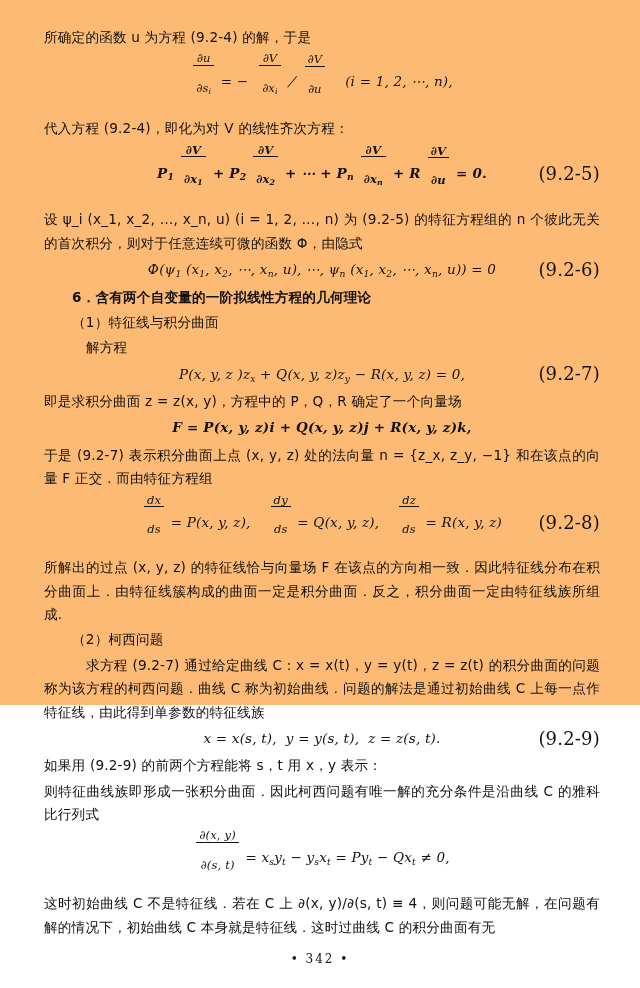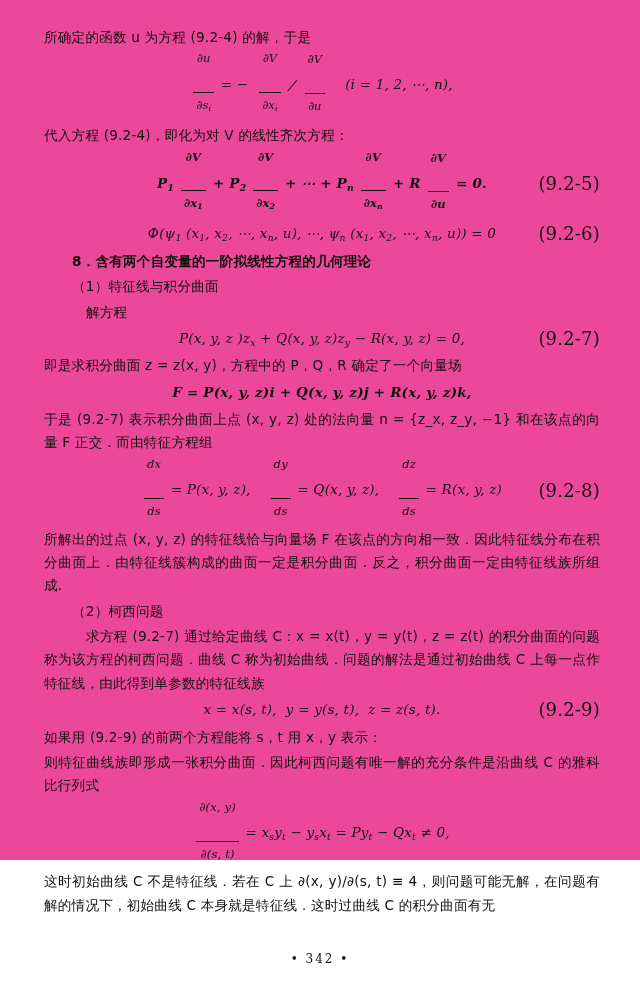--- a/index.html
+++ b/index.html
@@ -12,22 +12,22 @@
     height: 988px;
     font-family: "DejaVu Sans", sans-serif;
     color: #111111;
     position: relative;
     overflow: hidden;
   }
   .page {
     position: absolute;
     left: 0; top: 0;
     width: 640px;
-    height: 860px;
-    background: #ec4899;
+    height: 705px;
+    background: #fdba74;
   }
   .content {
     position: absolute;
     left: 44px;
     top: 26px;
     width: 556px;
     font-size: 13.6px;
     line-height: 1.72;
     letter-spacing: 0.2px;
   }
@@ -66,21 +66,21 @@
 
   .frac {
     display: inline-block;
     vertical-align: middle;
     text-align: center;
     font-size: 11.5px;
     line-height: 1.12;
     margin: 0 2px;
   }
   .frac .num { display: block; padding: 0 3px; }
-  .frac .den { display: block; border-top: 1px solid #111; padding: 6px 3px; margin-top: 27px; }
+  .frac .den { display: block; border-top: 1px solid #111; padding: 16px 3px; }
 
   .it { font-family: "DejaVu Serif", serif; font-style: italic; }
   .rm { font-family: "DejaVu Serif", serif; font-style: normal; }
   .bf { font-weight: bold; }
   sub { font-size: 0.68em; vertical-align: -0.28em; }
 
   .footer {
     position: absolute;
     left: 0;
     top: 952px;
@@ -124,30 +124,31 @@
         <span class="it">P</span><sub><span class="it">n</span></sub>
         <span class="frac"><span class="num">∂<span class="it">V</span></span><span class="den">∂<span class="it">x<sub>n</sub></span></span></span>
         +
         <span class="it">R</span>
         <span class="frac"><span class="num">∂<span class="it">V</span></span><span class="den">∂<span class="it">u</span></span></span>
         = 0.
       </span>
       <span class="eqnum">(9.2-5)</span>
     </div>
 
+    <p class="para">设 ψ_i (x_1, x_2, …, x_n, u) (i = 1, 2, …, n) 为 (9.2-5) 的特征方程组的 n 个彼此无关的首次积分，则对于任意连续可微的函数 Φ，由隐式</p>
 
     <div class="eqrow">
       <span class="eq">
         Φ(<span class="it">ψ</span><sub>1</sub> (<span class="it">x</span><sub>1</sub>, <span class="it">x</span><sub>2</sub>, ⋯, <span class="it">x<sub>n</sub></span>, <span class="it">u</span>), ⋯, <span class="it">ψ<sub>n</sub></span> (<span class="it">x</span><sub>1</sub>, <span class="it">x</span><sub>2</sub>, ⋯, <span class="it">x<sub>n</sub></span>, <span class="it">u</span>)) = 0
       </span>
       <span class="eqnum">(9.2-6)</span>
     </div>
 
 
-    <p class="para indent1 heading">8．含有两个自变量的一阶拟线性方程的几何理论</p>
+    <p class="para indent1 heading">6．含有两个自变量的一阶拟线性方程的几何理论</p>
 
     <p class="para indent1">（1）特征线与积分曲面</p>
 
     <p class="para indent2">解方程</p>
 
     <div class="eqrow">
       <span class="eq">
         <span class="it">P</span>(<span class="it">x</span>, <span class="it">y</span>, <span class="it">z</span> )<span class="it">z<sub>x</sub></span> + <span class="it">Q</span>(<span class="it">x</span>, <span class="it">y</span>, <span class="it">z</span>)<span class="it">z<sub>y</sub></span> − <span class="it">R</span>(<span class="it">x</span>, <span class="it">y</span>, <span class="it">z</span>) = 0,
       </span>
       <span class="eqnum">(9.2-7)</span>

